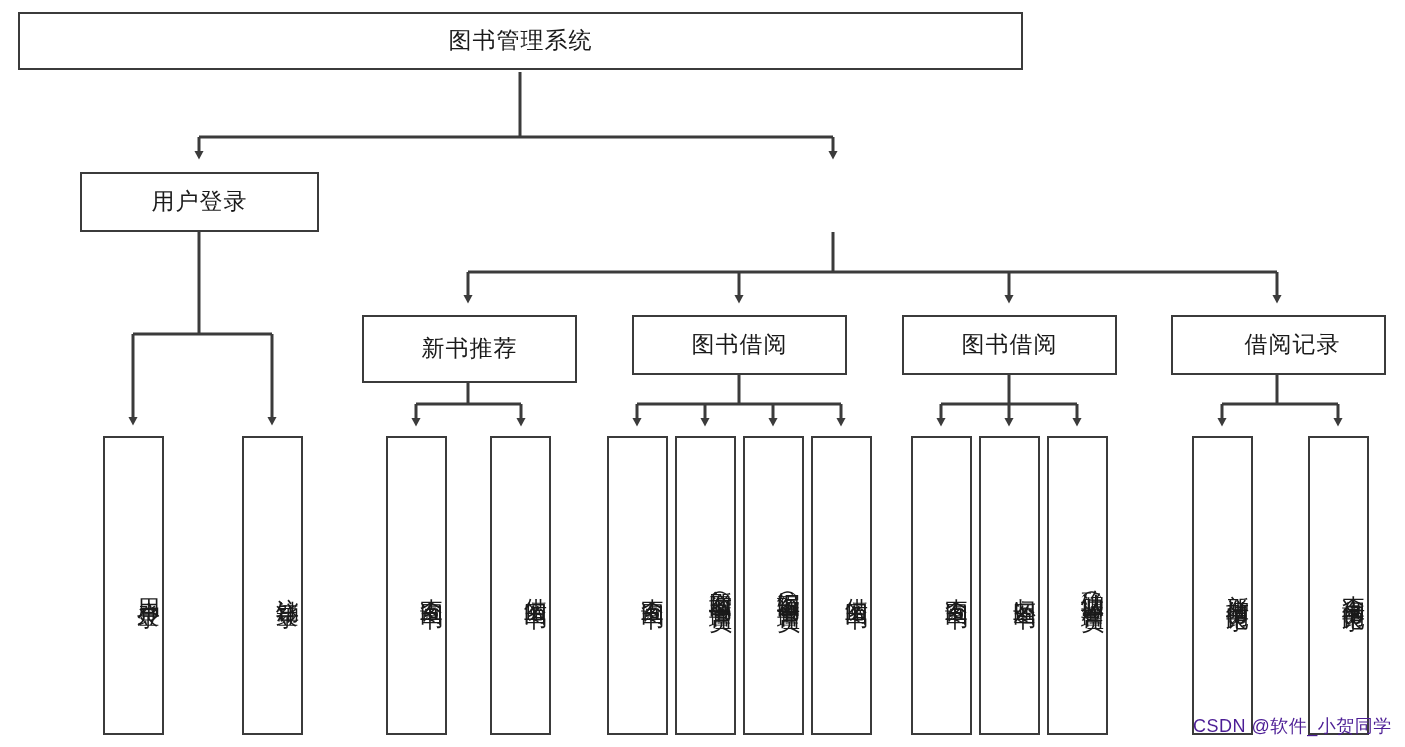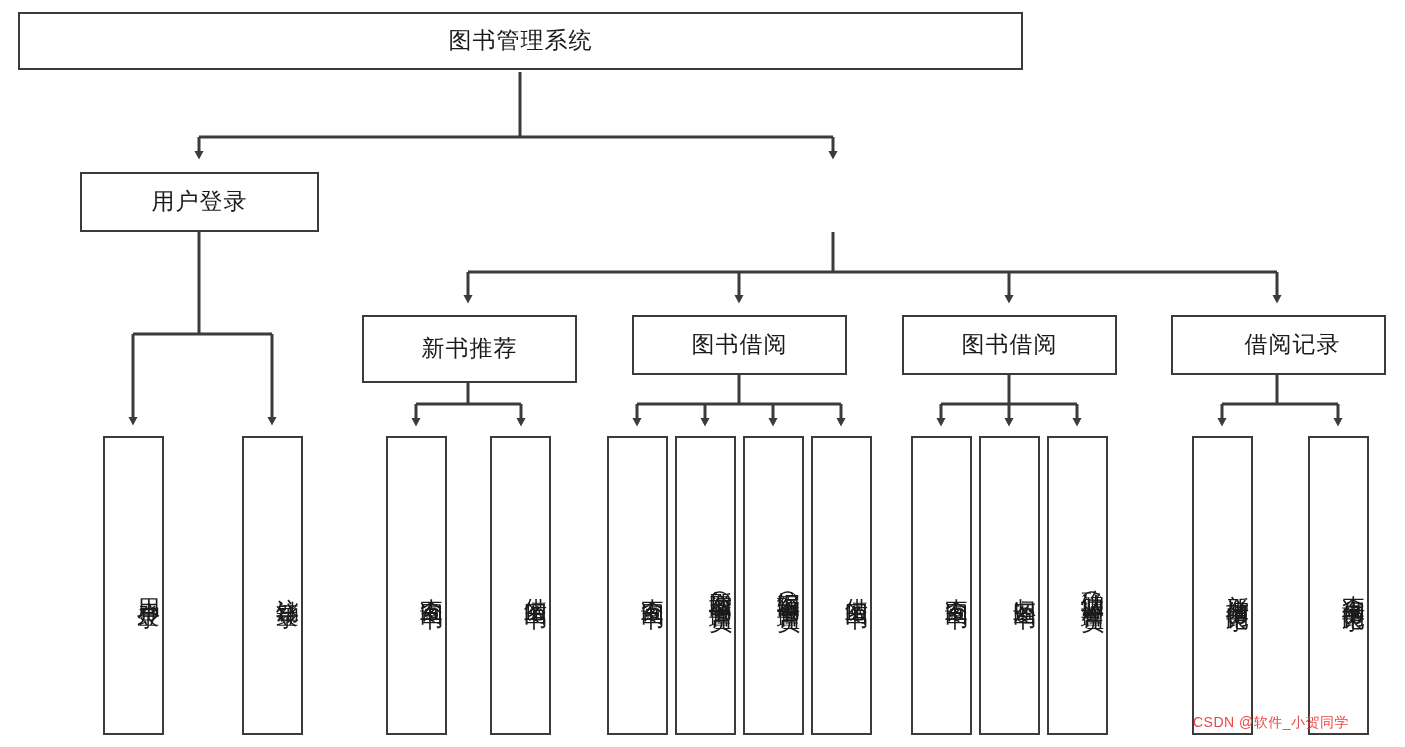--- a/index.html
+++ b/index.html
@@ -49,22 +49,22 @@
     justify-content: center;
   }
   .node.vert .vtext {
     writing-mode: vertical-rl;
     text-orientation: upright;
     white-space: nowrap;
     display: block;
   }
   .watermark {
     position: absolute;
-    font-size: 14px;
-    color: #ef4444;
+    font-size: 18px;
+    color: #4c1d95;
     white-space: nowrap;
     letter-spacing: 0.5px;
     pointer-events: none;
     text-align: center;
   }
 </style>
 </head>
 <body>
 
 <div id="canvas">

